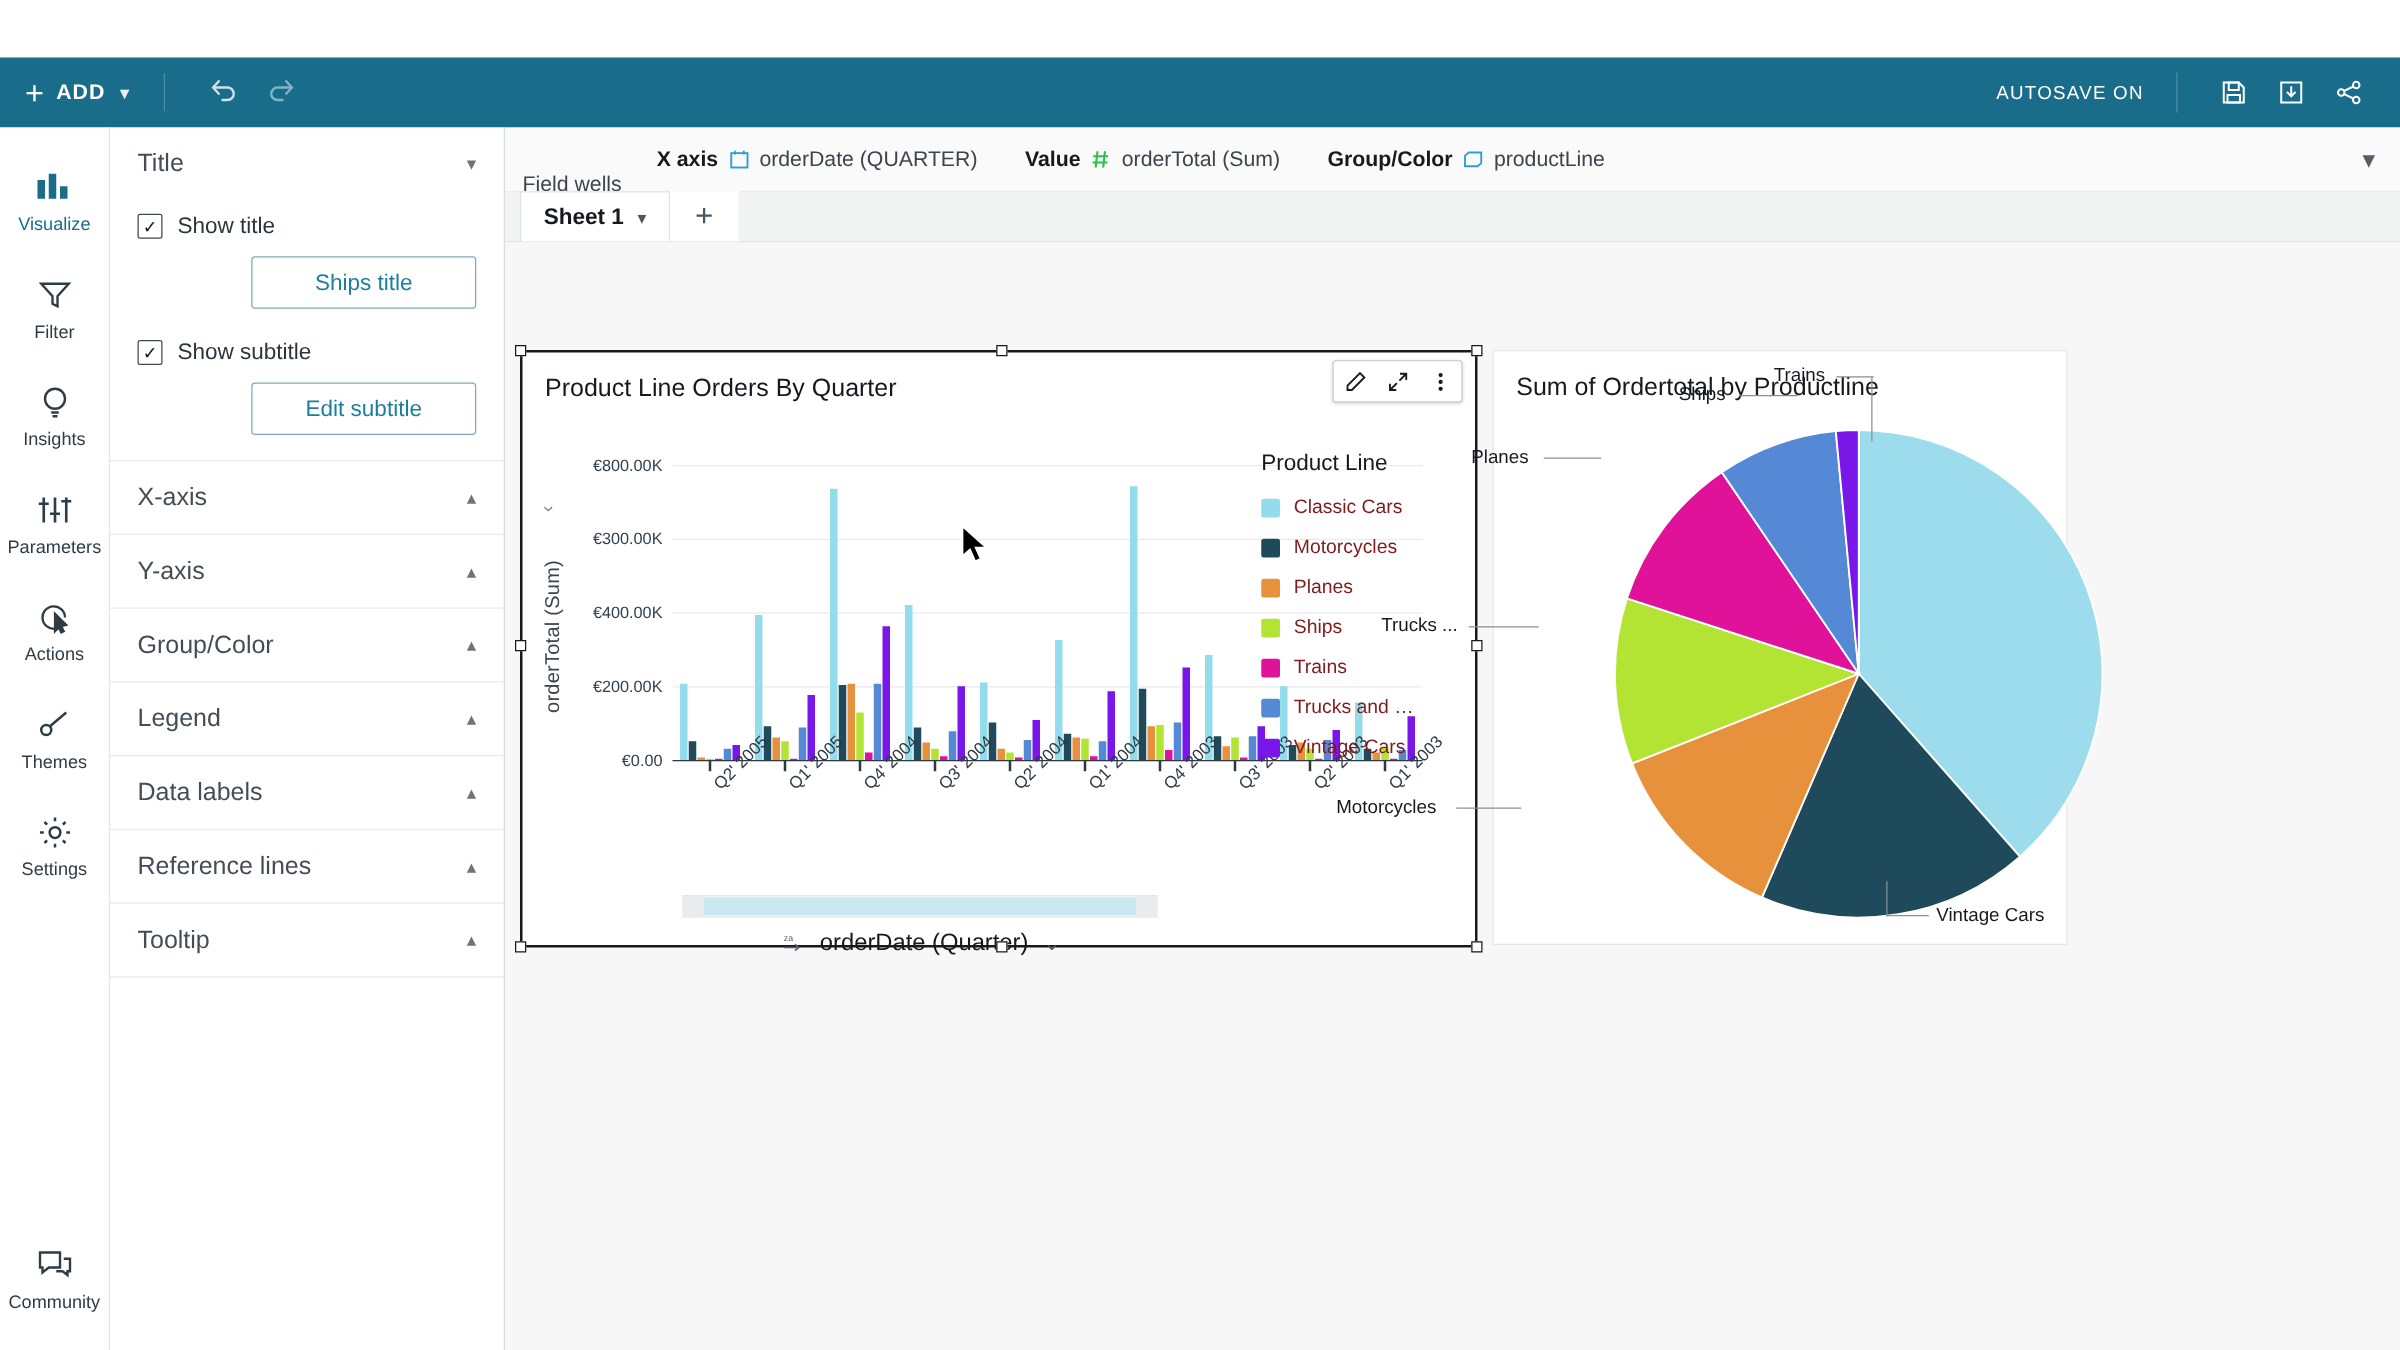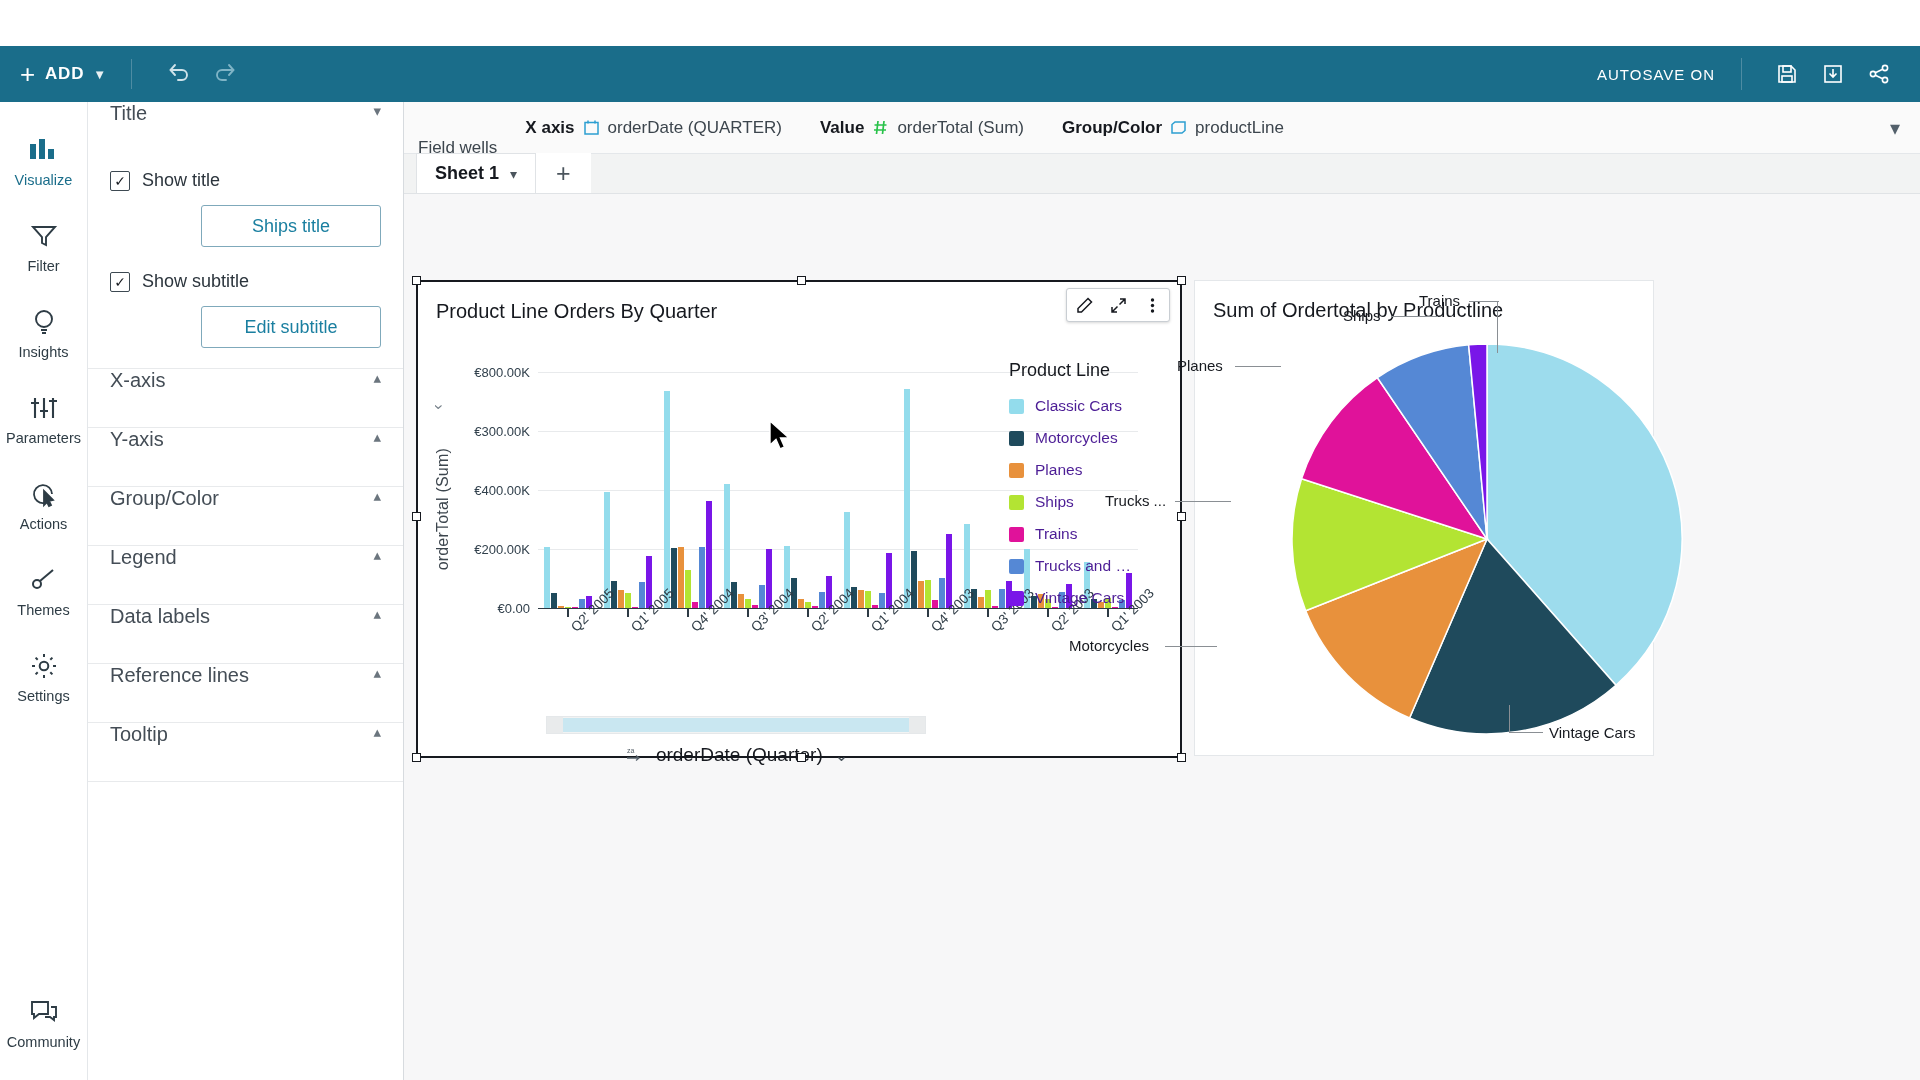--- a/index.html
+++ b/index.html
@@ -89,21 +89,21 @@
   }
   .panel-title { font-size: 23px; color: #16191f; }
   .panel-close {
     margin-left: auto; font-size: 26px; color: #53606b; cursor: pointer;
     line-height: 1; font-weight: 300;
   }
   .sec {
     border-bottom: 1px solid #e8eaec; padding: 0 22px;
   }
   .sec-head {
-    height: 58px; display: flex; cursor: pointer;
+    height: 58px; display: flex; align-items: center; cursor: pointer;
   }
   .sec-name { font-size: 20px; color: #444d56; }
   .sec-chev { margin-left: auto; color: #6b757e; font-size: 15px; }
   .sec-body { padding-bottom: 20px; }
   .chkrow { display: flex; align-items: center; gap: 12px; margin: 10px 0 0; }
   .chkbox {
     width: 20px; height: 20px; border: 1.6px solid #3d4952; border-radius: 2px;
     display: flex; align-items: center; justify-content: center;
     font-size: 14px; color: #16191f; background: #fff; cursor: pointer;
   }
@@ -246,21 +246,21 @@
   .xcontrol-label { font-size: 19px; color: #16191f; }
   .xcontrol-chev { font-size: 16px; color: #4b555d; cursor: pointer; }
 
   .legend { position: absolute; left: 591px; top: 30px; width: 140px; }
   .legend-title { font-size: 18px; color: #16191f; margin-bottom: 16px; }
   .legend-item {
     display: flex; align-items: center; gap: 11px; margin-bottom: 14px;
     cursor: pointer;
   }
   .swatch { width: 15px; height: 15px; border-radius: 2px; flex: none; }
-  .legend-label { font-size: 15.5px; color: #4c1d95; white-space: nowrap; }
+  .legend-label { font-size: 15.5px; color: #7f1d1d; white-space: nowrap; }
 
   
   .visual-pie {
     position: absolute; left: 790px; top: 86px; width: 460px; height: 476px;
     background: #ffffff; border: 1px solid #e4e7ea;
   }
   .pie-holder { position: absolute; left: 92px; top: 58px; width: 400px; height: 400px; }
   .pie-label {
     position: absolute; font-size: 15px; color: #16191f; white-space: nowrap;
   }

